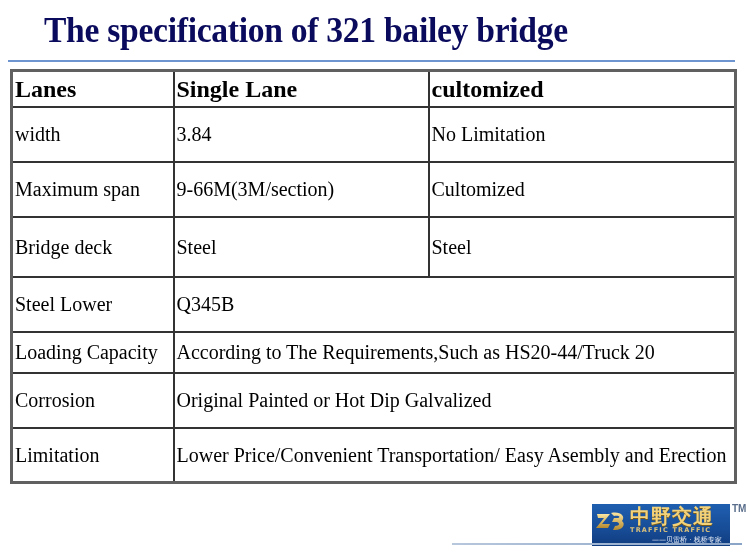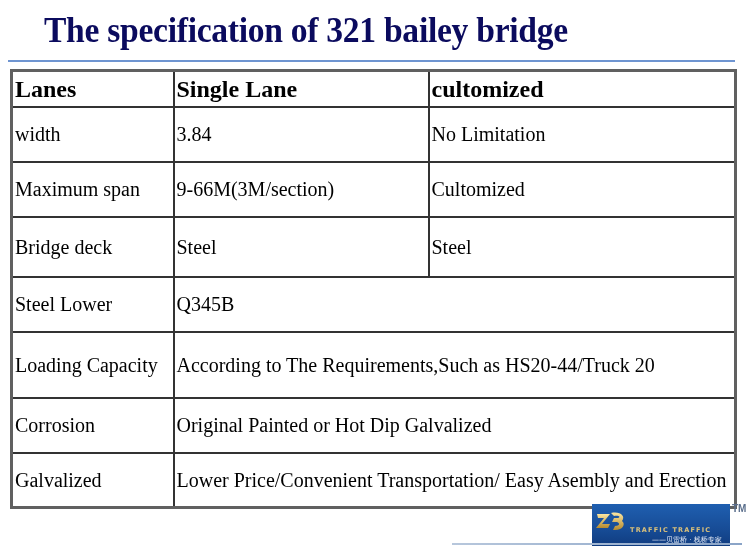--- a/index.html
+++ b/index.html
@@ -47,21 +47,21 @@
       white-space: nowrap;
       overflow: hidden;
     }
     .spec-table .wrap { white-space: normal; }
     .spec-table .caption-cell {
       text-align: center; font-weight: bold; font-size: 24px; height: 46px;
     }
     .spec-table .head-cell { font-weight: bold; font-size: 24px; height: 36px; }
     .spec-table .r45 { height: 55px; margin-top: 36px; }
     .spec-table .r46 { height: 60px; }
-    .spec-table .r55 { height: 66px; }
+    .spec-table .r55 { height: 41px; }
     .spec-table .r54 { height: 55px; }
 
     .col1 { width: 162px; }
     .col2 { width: 255px; }
     .col3 { width: 307px; }
 
     .footer-rule {
       position: absolute; left: 452px; top: 543px; width: 290px; height: 2px;
       background: linear-gradient(to right, #b7c7dc, #8aa4c7);
     }
@@ -140,36 +140,37 @@
     </tr>
     <tr class="r55">
       <td class="wrap">Loading Capacity</td>
       <td colspan="2">According to The Requirements,Such as HS20-44/Truck 20</td>
     </tr>
     <tr class="r45">
       <td>Corrosion</td>
       <td colspan="2">Original Painted or Hot Dip Galvalized</td>
     </tr>
     <tr class="r54">
-      <td>Galvalized</td>
+      <td>Limitation</td>
       <td colspan="2" class="wrap">Lower Price/Convenient Transportation/ Easy Asembly and Erection</td>
     </tr>
   </tbody>
     </table>
 
   <div class="logo">
     <svg class="logo-mark" viewBox="0 0 30 22">
       <defs>
         <linearGradient id="g" x1="0" y1="0" x2="0" y2="1">
           <stop offset="0" stop-color="#fbe6a2"></stop>
           <stop offset="1" stop-color="#b58a2e"></stop>
         </linearGradient>
       </defs>
       <path d="M1 4 L14 4 L6 14 L14 14 L12 18 L0 18 L8 8 L2 8 Z" fill="url(#g)"></path>
       <path d="M15 3 C24 1 30 6 26 11 C30 14 27 21 17 20 L19 16 C24 16 24 13 21 12 L16 12 L18 8 L22 8 C25 7 23 5 18 6 Z" fill="url(#g)"></path>
     </svg>
+    <div class="logo-cn">中野交通</div>
     <div class="logo-en">TRAFFIC TRAFFIC</div>
     <div class="logo-tag">——贝雷桥 · 栈桥专家</div>
   </div>
   <div class="logo-tm">TM</div>
   <div class="footer-rule"></div>
 
 </div>
 
 </body></html>

